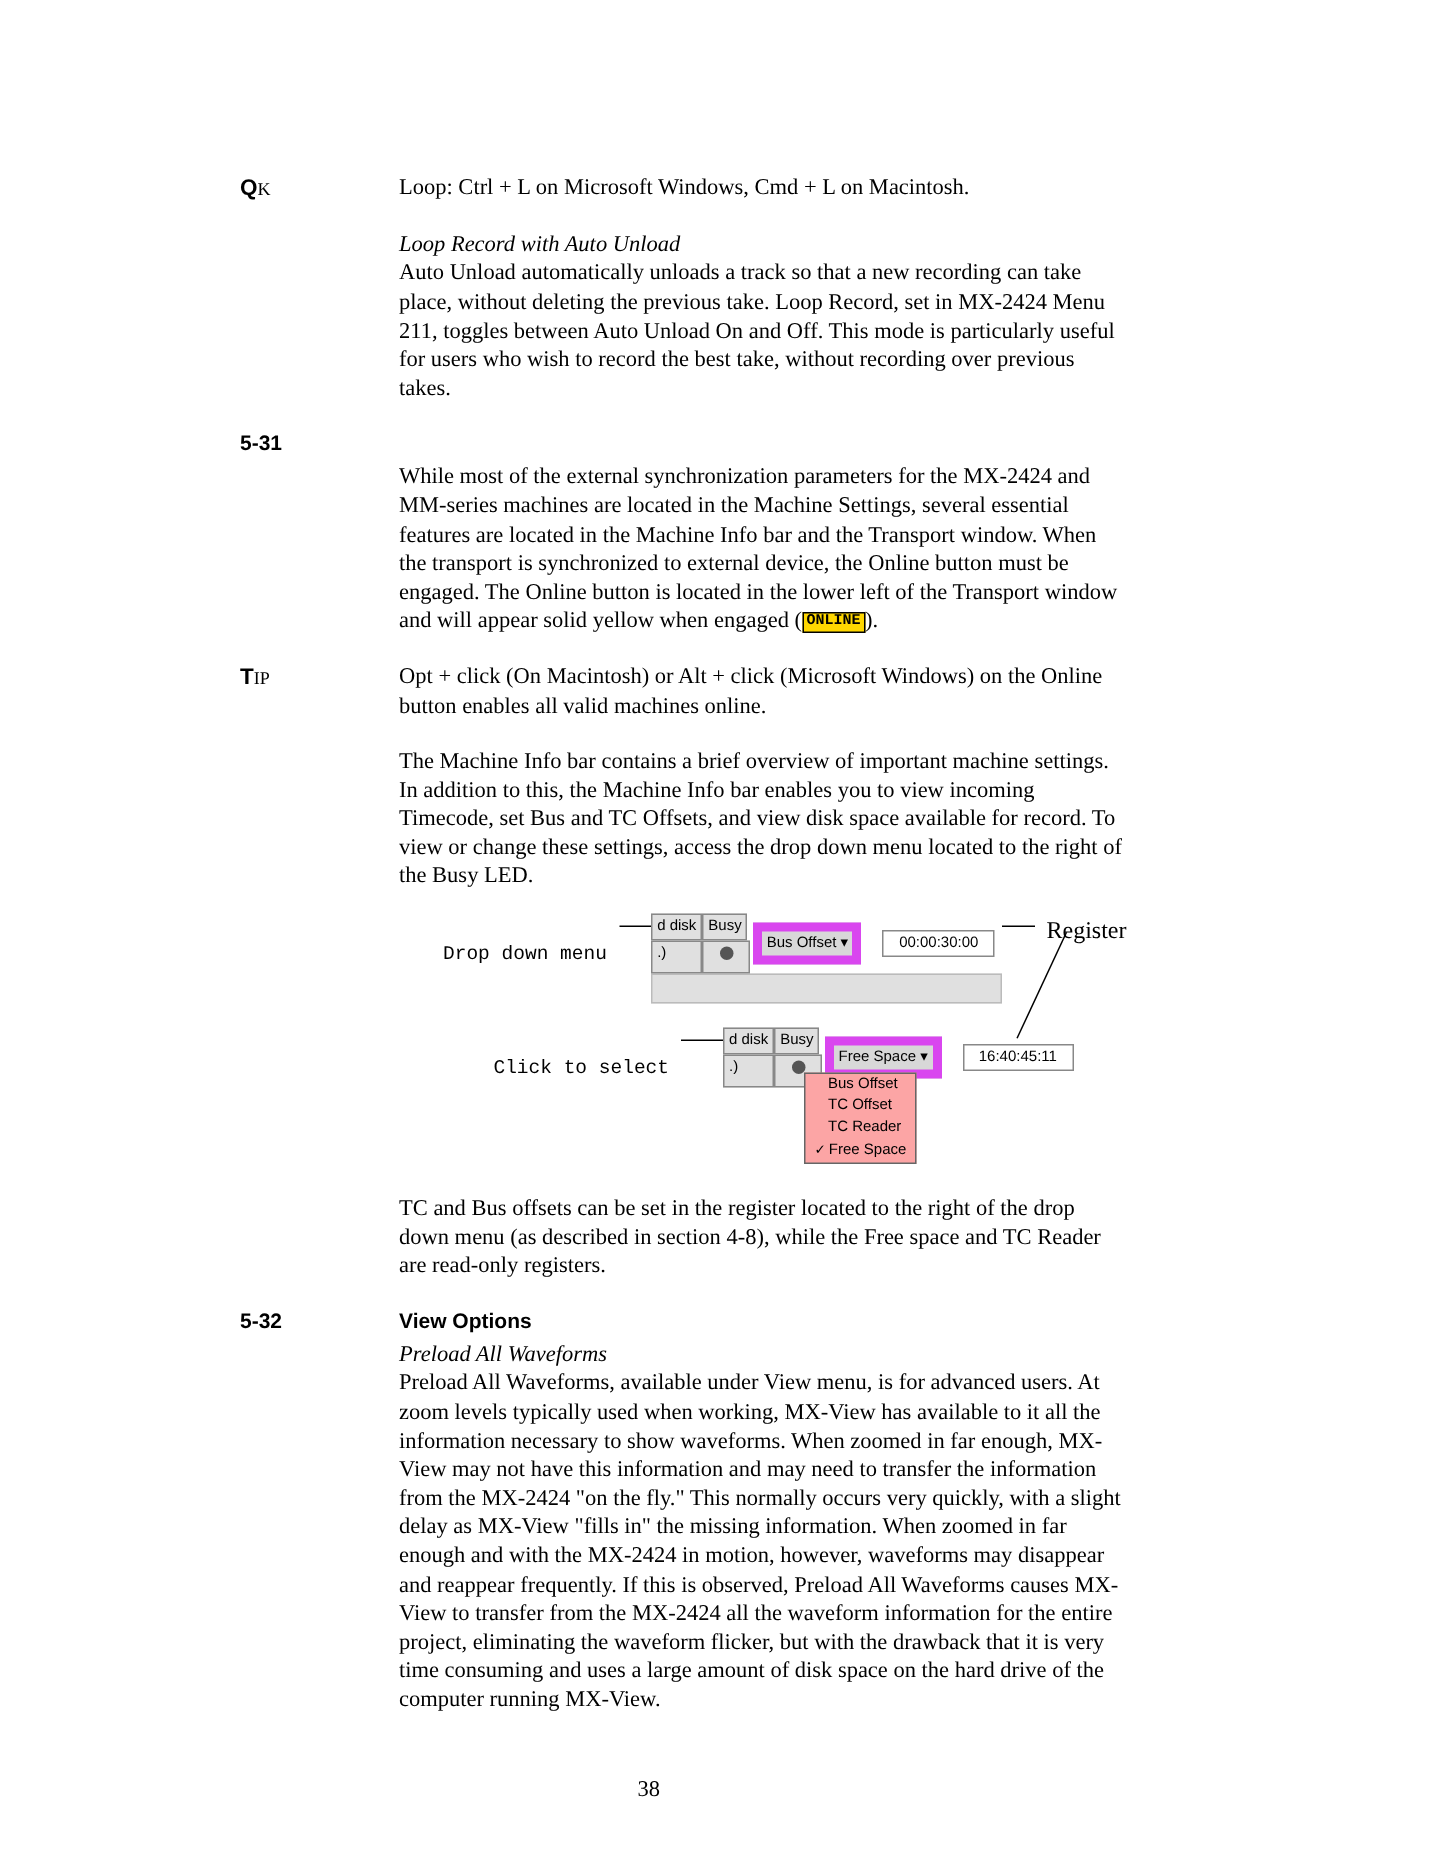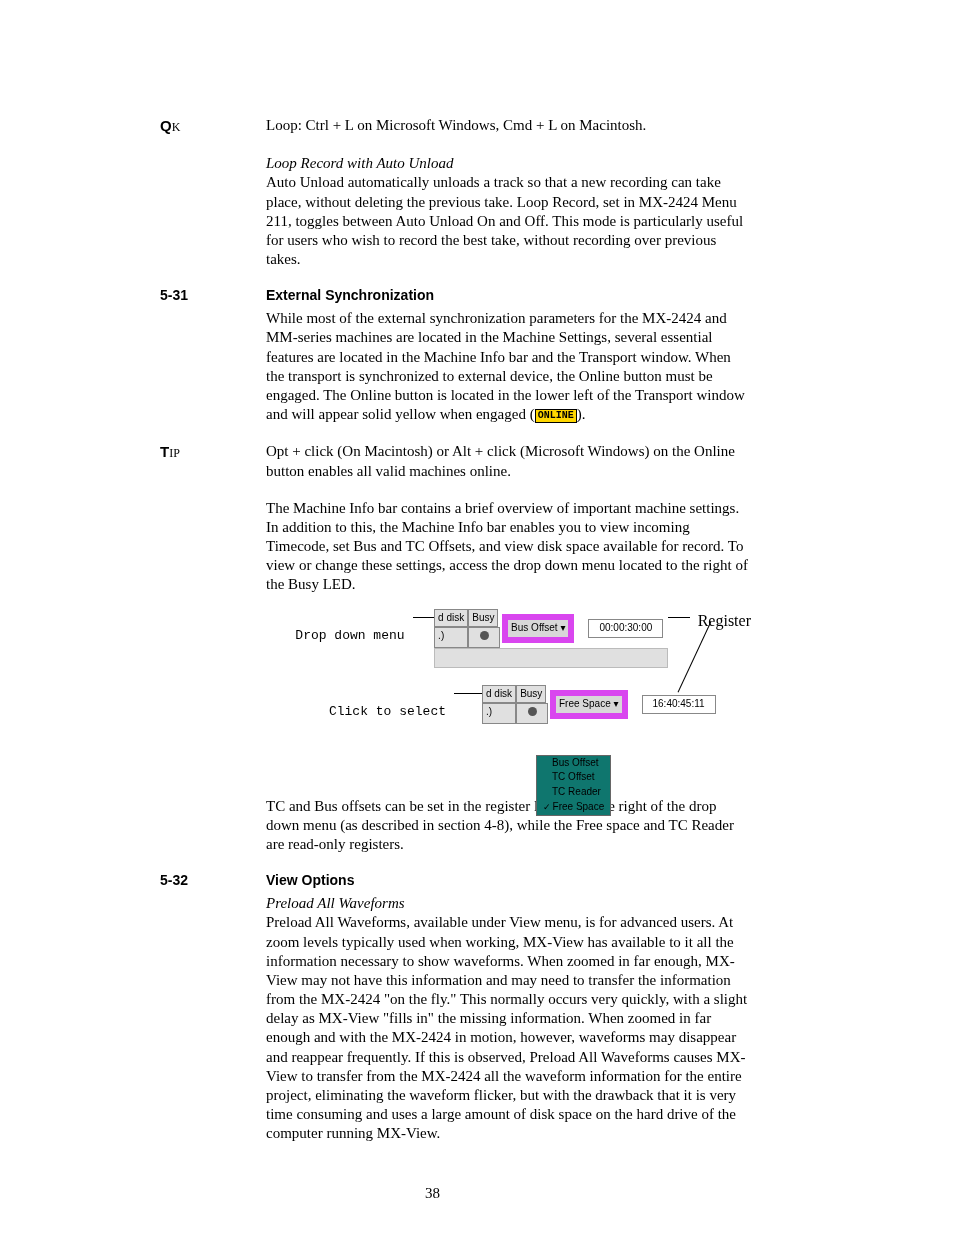--- a/index.html
+++ b/index.html
@@ -127,23 +127,22 @@
   }
   .fig-label-right {
     font-family: "Times New Roman", Times, serif;
     font-size: 16px;
     padding-left: 8px;
     padding-top: 2px;
   }
   .menu-list {
     position: absolute;
     border: 1px solid #666;
-    background: #0f766e;
+    background: #fca5a5;
     font-size: 10px;
-    margin-top: 40px;
   }
   .menu-list div {
     padding: 1px 6px;
     white-space: nowrap;
   }
   .menu-list .checked::before {
     content: "✓";
     margin-right: 2px;
     font-size: 9px;
   }
@@ -186,21 +185,20 @@
     <div class="body">
       <div class="ital">Loop Record with Auto Unload</div>
       <div>Auto Unload automatically unloads a track so that a new recording can take place, without deleting the previous take. Loop Record, set in MX-2424 Menu 211, toggles between Auto Unload On and Off. This mode is particularly useful for users who wish to record the best take, without recording over previous takes.</div>
     </div>
   </div>
 
   <div class="spacer"></div>
 
   <div class="row">
     <div class="gutter sec-num">5-31</div>
-    <div class="body sec-title">External Synchronization</div>
   </div>
 
   <div class="row">
     <div class="gutter"></div>
     <div class="body">
       <span>While most of the external synchronization parameters for the MX-2424 and MM-series machines are located in the Machine Settings, several essential features are located in the Machine Info bar and the Transport window. When the transport is synchronized to external device, the Online button must be engaged. The Online button is located in the lower left of the Transport window and will appear solid yellow when engaged (</span><span class="inline-online">ONLINE</span><span>).</span>
     </div>
   </div>
 
   <div class="spacer"></div>

